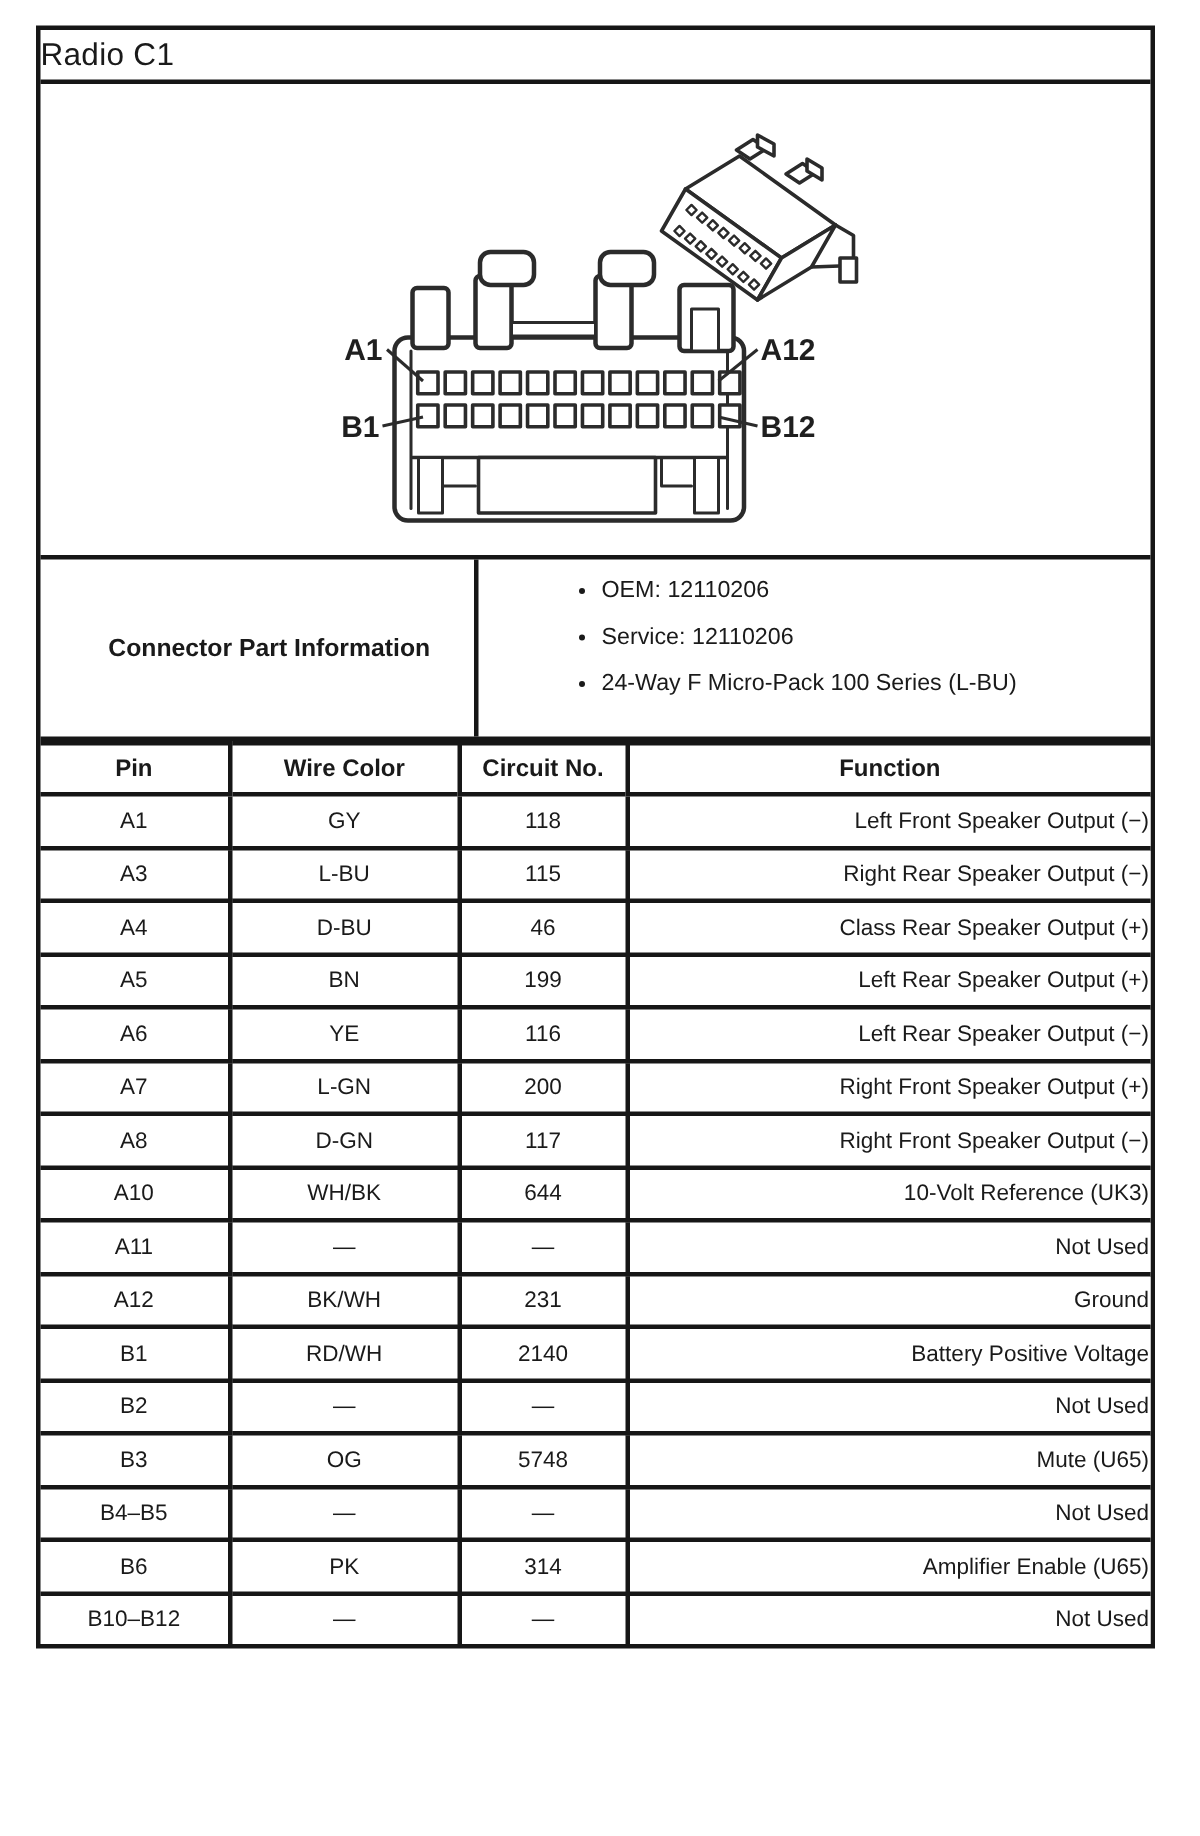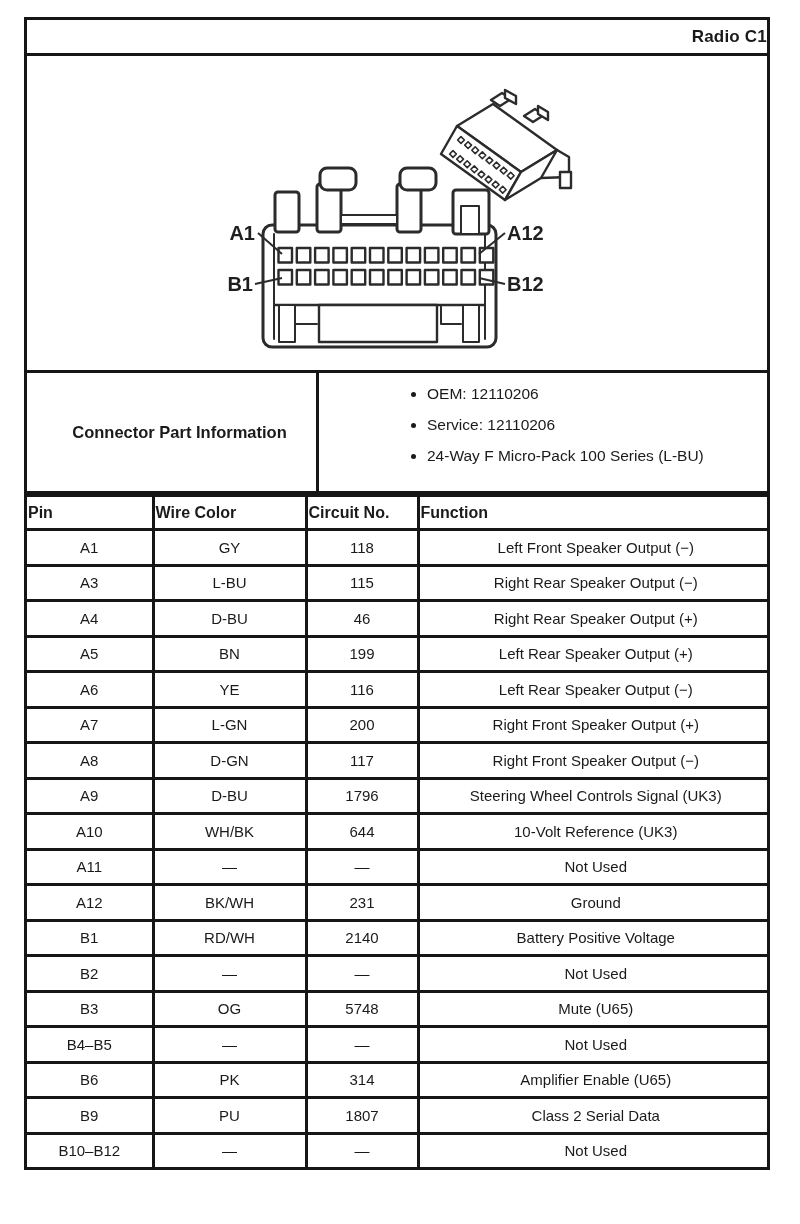--- a/index.html
+++ b/index.html
@@ -17,23 +17,23 @@
     left: 24px;
     top: 17px;
     width: 740px;
     border: 3px solid #161616;
     background: #ffffff;
   }
   
   .title-row {
     height: 33px;
     line-height: 33px;
-    text-align: right;
-    font-weight: bold;
-    font-size: 17px;
+    text-align: left;
+    font-weight: normal;
+    font-size: 21px;
     border-bottom: 3px solid #161616;
     letter-spacing: 0.2px;
   }
   
   .diagram-cell {
     height: 314px;
     position: relative;
     border-bottom: 3px solid #161616;
     overflow: hidden;
   }
@@ -62,21 +62,21 @@
     flex: 0 0 273px;
     border-right: 3px solid #161616;
     display: flex;
     align-items: center;
     justify-content: center;
     text-align: center;
     font-weight: bold;
     font-size: 16.5px;
     margin-left: 16px;
   }
-  .partinfo-content { flex: 1; padding-left: 26px; }
+  .partinfo-content { flex: 1; }
   .partinfo-content ul {
     margin: 11px 0 0 0;
     padding-left: 82px;
     list-style: disc;
   }
   .partinfo-content li {
     font-size: 15.5px;
     margin: 0 0 12px 0;
     line-height: 19px;
   }
@@ -89,29 +89,29 @@
   .pin-table th, .pin-table td {
     border: 3.5px solid #161616;
     background: #ffffff;
     overflow: hidden;
     white-space: nowrap;
   }
   .pin-table th {
     height: 29px;
     font-size: 16px;
     font-weight: bold;
-    text-align: left;
+    text-align: center;
   }
   .pin-table td {
     height: 30.5px;
     font-size: 15px;
     text-align: center;
   }
   .pin-table td.c-func {
-    text-align: center;
+    text-align: right;
     padding-left: 6px;
   }
   
   .pin-table tr > *:first-child { border-left: none; }
   .pin-table tr > *:last-child { border-right: none; }
   .pin-table tr:last-child > * { border-bottom: none; }
 </style>
 </head>
 <body>
 
@@ -266,21 +266,21 @@
     <td class="c-pin">A3</td>
     <td class="c-wire">L-BU</td>
     <td class="c-circ">115</td>
     <td class="c-func">Right Rear Speaker Output (−)</td>
   </tr>
 
   <tr>
     <td class="c-pin">A4</td>
     <td class="c-wire">D-BU</td>
     <td class="c-circ">46</td>
-    <td class="c-func">Right Rear Speaker Output (+)</td>
+    <td class="c-func">Class Rear Speaker Output (+)</td>
   </tr>
 
   <tr>
     <td class="c-pin">A5</td>
     <td class="c-wire">BN</td>
     <td class="c-circ">199</td>
     <td class="c-func">Left Rear Speaker Output (+)</td>
   </tr>
 
   <tr>
@@ -297,26 +297,20 @@
     <td class="c-func">Right Front Speaker Output (+)</td>
   </tr>
 
   <tr>
     <td class="c-pin">A8</td>
     <td class="c-wire">D-GN</td>
     <td class="c-circ">117</td>
     <td class="c-func">Right Front Speaker Output (−)</td>
   </tr>
 
-  <tr>
-    <td class="c-pin">A9</td>
-    <td class="c-wire">D-BU</td>
-    <td class="c-circ">1796</td>
-    <td class="c-func">Steering Wheel Controls Signal (UK3)</td>
-  </tr>
 
   <tr>
     <td class="c-pin">A10</td>
     <td class="c-wire">WH/BK</td>
     <td class="c-circ">644</td>
     <td class="c-func">10-Volt Reference (UK3)</td>
   </tr>
 
   <tr>
     <td class="c-pin">A11</td>
@@ -361,26 +355,20 @@
   </tr>
 
   <tr>
     <td class="c-pin">B6</td>
     <td class="c-wire">PK</td>
     <td class="c-circ">314</td>
     <td class="c-func">Amplifier Enable (U65)</td>
   </tr>
 
 
-  <tr>
-    <td class="c-pin">B9</td>
-    <td class="c-wire">PU</td>
-    <td class="c-circ">1807</td>
-    <td class="c-func">Class 2 Serial Data</td>
-  </tr>
 
   <tr>
     <td class="c-pin">B10–B12</td>
     <td class="c-wire">—</td>
     <td class="c-circ">—</td>
     <td class="c-func">Not Used</td>
   </tr>
 </tbody>
   </table>
 

